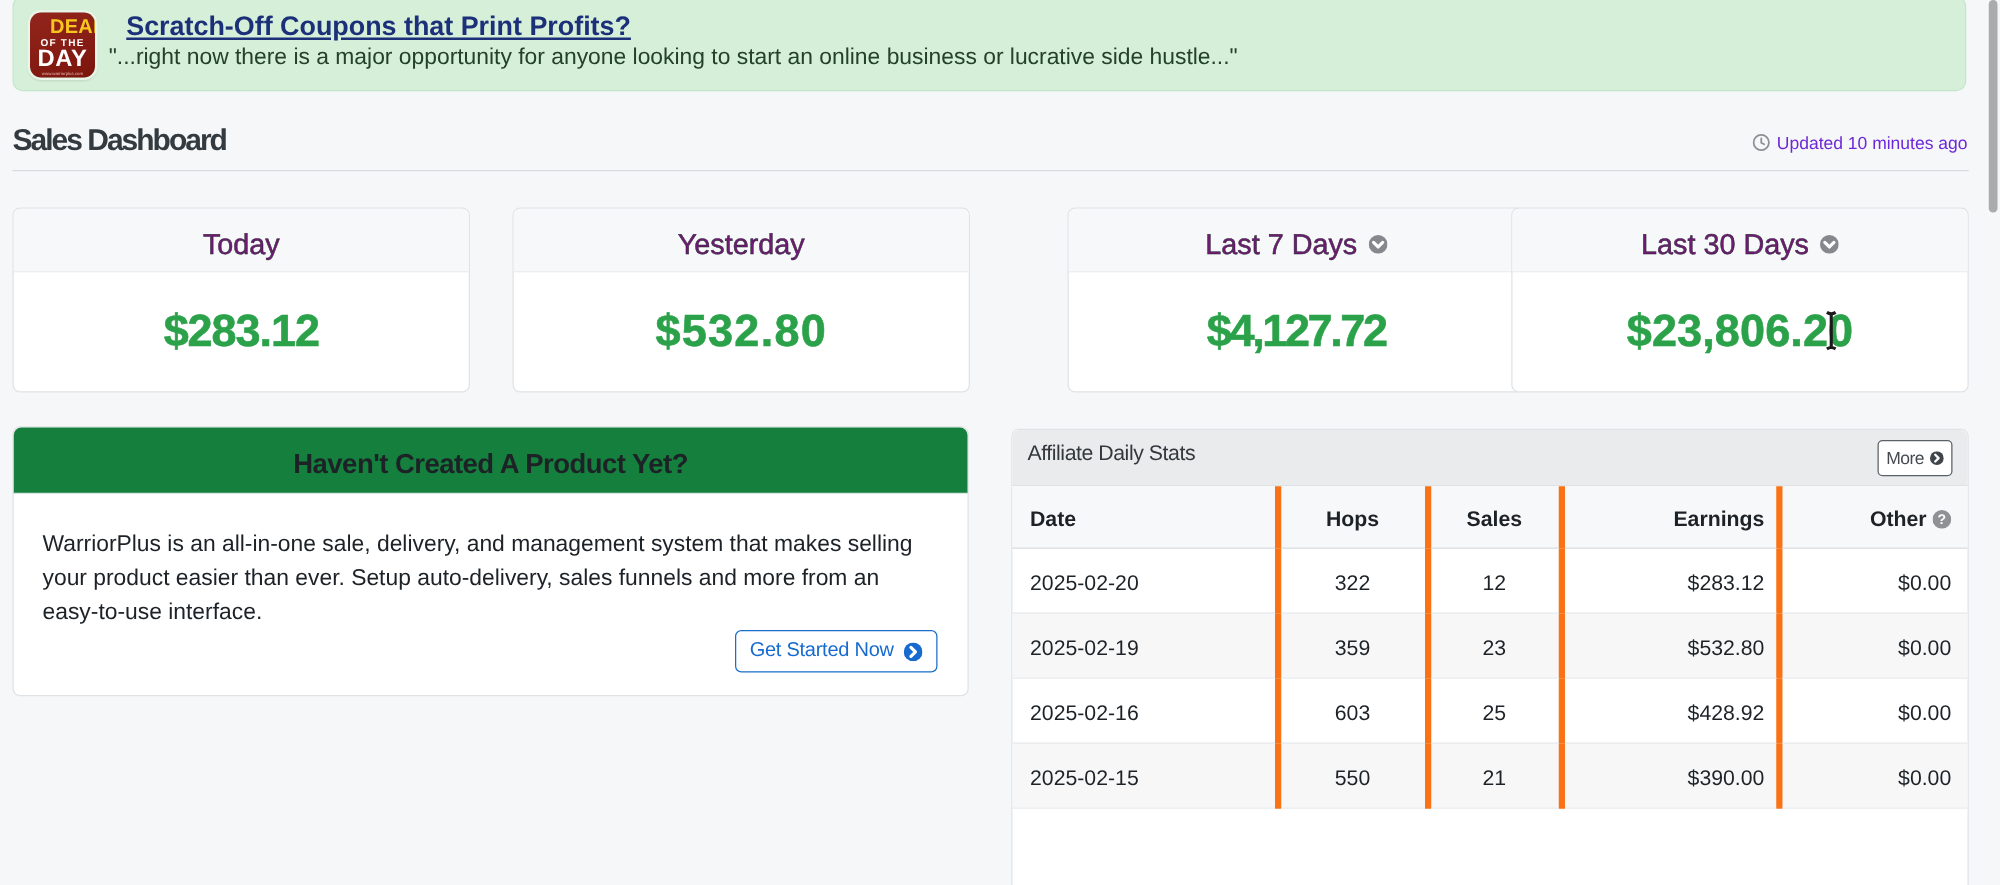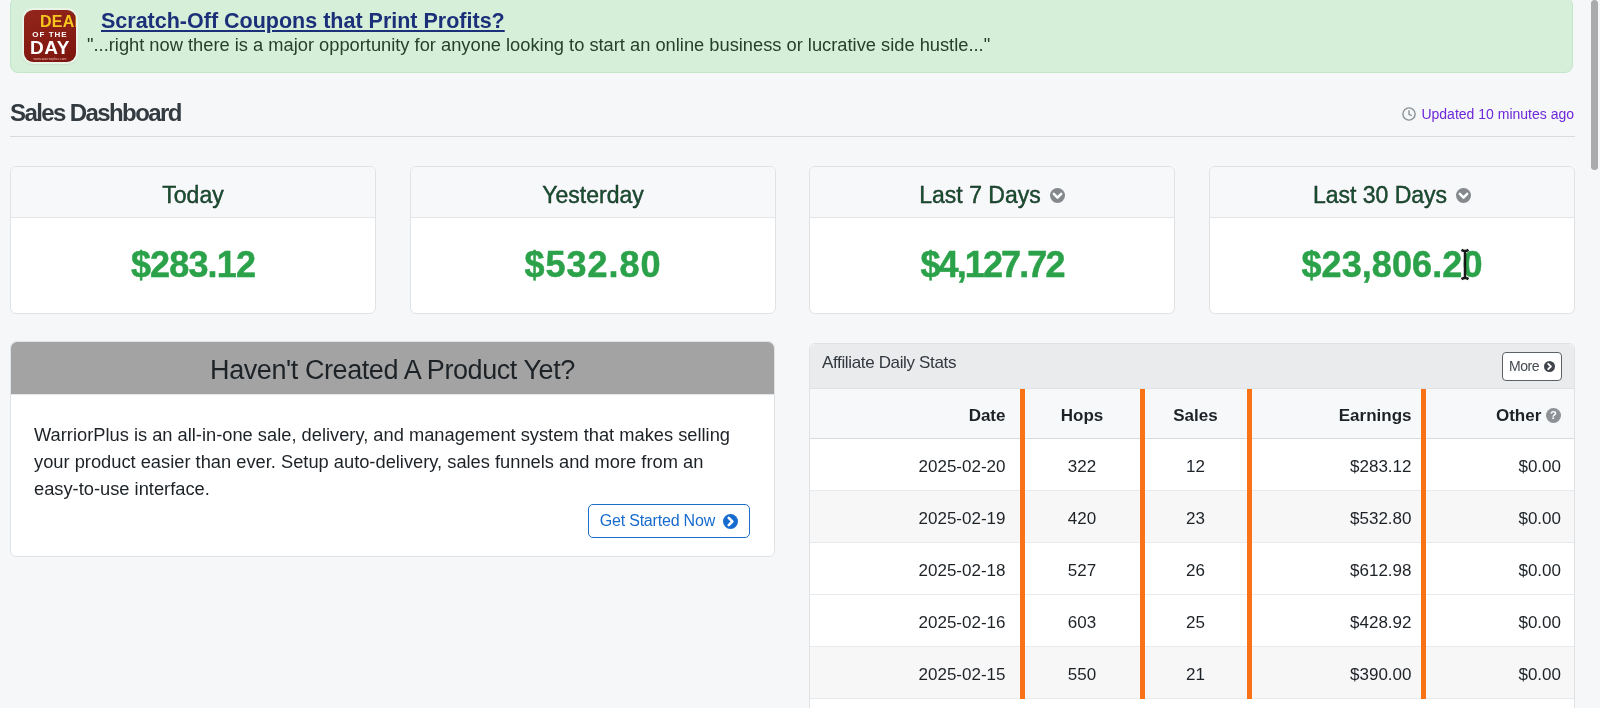--- a/index.html
+++ b/index.html
@@ -40,36 +40,36 @@
   .updated { top:106px; right:26px; font-size:14px; color:#6d28d9; }
   .hr1 { left:10px; top:136px; width:1565px; height:1px; background:#d9dcde; }
 
   
   .card { background:#fff; border:1px solid #e0e3e6; border-radius:6px; }
   .stat { top:166px; height:148px; width:366px; }
   .stat .hd {
     height:51px; background:#f7f8f9; border-bottom:1px solid #e4e7ea;
     border-radius:6px 6px 0 0;
     display:flex; align-items:center; justify-content:center;
-    padding-top:6px; font-size:23px; color:#14532d;text-align:center;
+    padding-top:6px; font-size:23px; color:#701a75;text-align:center;
     -webkit-text-stroke:0.4px #1d2227;
   }
   .stat .amt {
     height:96px; display:flex; align-items:center; justify-content:center;
     margin-top:-1px; font-size:36px; font-weight:bold; color:#2ba24a; -webkit-text-stroke:0.5px #2ba24a;
   }
   .carticon { margin-left:9px; }
 
   
   .prod { left:10px; top:341px; width:765px; height:216px; }
   .prod .hd {
-    height:53px; background:#a3a3a3; border-bottom:1px solid #e4e7ea;
+    height:53px; background:#15803d; border-bottom:1px solid #e4e7ea;
     border-radius:6px 6px 0 0;
     display:flex; align-items:center; justify-content:center;
-    padding-top:5px; font-size:27px; font-weight:normal; color:#1d2227; letter-spacing:-0.42px;
+    padding-top:5px; font-size:22px; font-weight:bold; color:#1d2227; letter-spacing:-0.42px;
   }
   .prod .bd { padding:27px 23px 0 23px; font-size:18.3px; line-height:26.8px; color:#1d2227; }
   .getstarted {
     position:absolute; right:24px; top:162px;
     height:34px; padding:0 11px;
     border:1px solid #1b6ec9; border-radius:5px; background:#fff;
     color:#186bce; font-size:16px; letter-spacing:-0.2px;
     display:flex; align-items:center; gap:8px;margin-left:19px;
   }
 
@@ -88,21 +88,21 @@
     display:flex; align-items:center; gap:5px;
   }
   table.t { border-collapse:collapse; width:100%; font-size:17px; color:#1d2227; }
   table.t th, table.t td { border-left:5px solid #f97316; padding:5px 14px 0 14px; }
   table.t th:nth-child(4), table.t td:nth-child(4) { padding-right:9px; }
   table.t th:nth-child(5), table.t td:nth-child(5) { padding-right:13px; }
   table.t th:first-child, table.t td:first-child { border-left:none; }
   table.t thead th { height:49px; font-weight:bold; border-bottom:1px solid #d8dbde; background:#f7f8f9; }
   table.t td { height:52px; border-bottom:1px solid #e8eaec; }
   table.t tr.g td { background:#f7f7f8; }
-  .cl { text-align:right; } .cc { text-align:center; } .cr { text-align:right; }
+  .cl { text-align:left; } .cc { text-align:center; } .cr { text-align:right; }
 
   
   .sbar { right:2px; top:0; width:7px; height:170px; background:#a9abad; border-radius:4px; }
 </style>
 </head>
 <body>
   <div class="abs banner"></div>
   <div class="abs badge">
     <div class="l1">DEAL</div>
     <div class="l2">OF THE</div>
@@ -120,21 +120,21 @@
   <div class="abs hr1"></div>
 
   <div class="abs card stat" style="left:10px">
     <div class="hd">Today</div>
     <div class="amt" style="letter-spacing:-0.85px">$283.12</div>
   </div>
   <div class="abs card stat" style="left:410px">
     <div class="hd">Yesterday</div>
     <div class="amt" style="letter-spacing:1.0px">$532.80</div>
   </div>
-  <div class="abs card stat" style="left:809px">
+  <div class="abs card stat" style="left:854px">
     <div class="hd">Last 7 Days<svg class="carticon" width="15" height="15" viewBox="0 0 16 16">
         <circle cx="8" cy="8" r="8" fill="#85898d"></circle>
         <path d="M4.1 6.3 8 10.2 11.9 6.3" fill="none" stroke="#fff" stroke-width="2.7" stroke-linecap="round" stroke-linejoin="round"></path>
       </svg></div>
     <div class="amt" style="letter-spacing:-1.9px">$4,127.72</div>
   </div>
   <div class="abs card stat" style="left:1209px">
     <div class="hd">Last 30 Days<svg class="carticon" width="15" height="15" viewBox="0 0 16 16">
         <circle cx="8" cy="8" r="8" fill="#85898d"></circle>
         <path d="M4.1 6.3 8 10.2 11.9 6.3" fill="none" stroke="#fff" stroke-width="2.7" stroke-linecap="round" stroke-linejoin="round"></path>
@@ -182,30 +182,23 @@
       <tbody>
         <tr>
           <td class="cl">2025-02-20</td>
           <td class="cc">322</td>
           <td class="cc">12</td>
           <td class="cr">$283.12</td>
           <td class="cr">$0.00</td>
         </tr>
         <tr class="g">
           <td class="cl">2025-02-19</td>
-          <td class="cc">420</td>
+          <td class="cc">359</td>
           <td class="cc">23</td>
           <td class="cr">$532.80</td>
-          <td class="cr">$0.00</td>
-        </tr>
-        <tr>
-          <td class="cl">2025-02-18</td>
-          <td class="cc">527</td>
-          <td class="cc">26</td>
-          <td class="cr">$612.98</td>
           <td class="cr">$0.00</td>
         </tr>
         <tr>
           <td class="cl">2025-02-16</td>
           <td class="cc">603</td>
           <td class="cc">25</td>
           <td class="cr">$428.92</td>
           <td class="cr">$0.00</td>
         </tr>
         <tr class="g">

